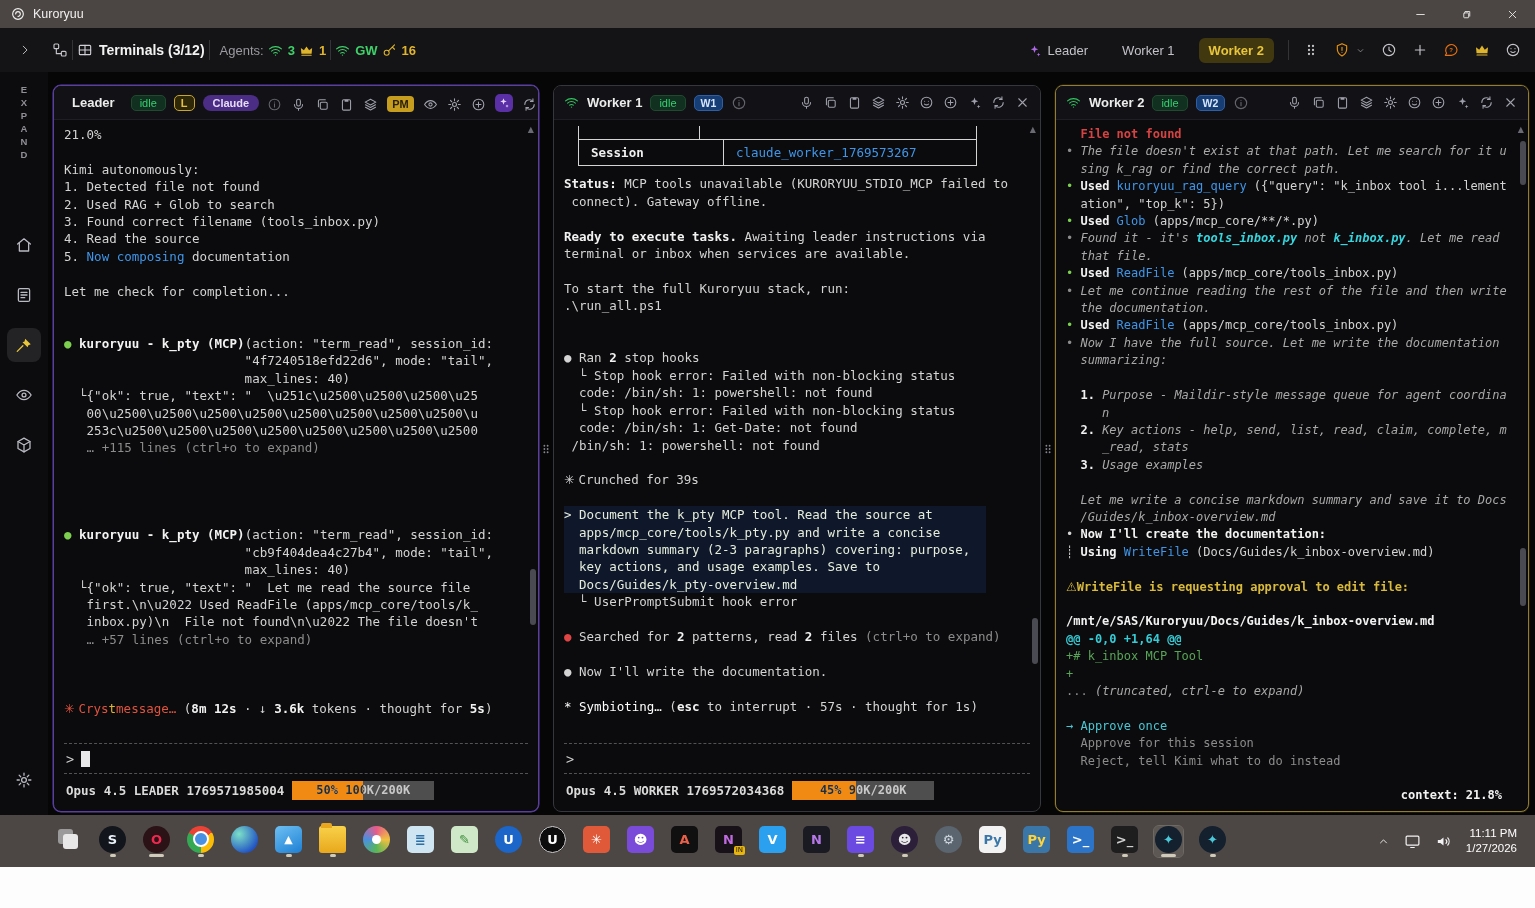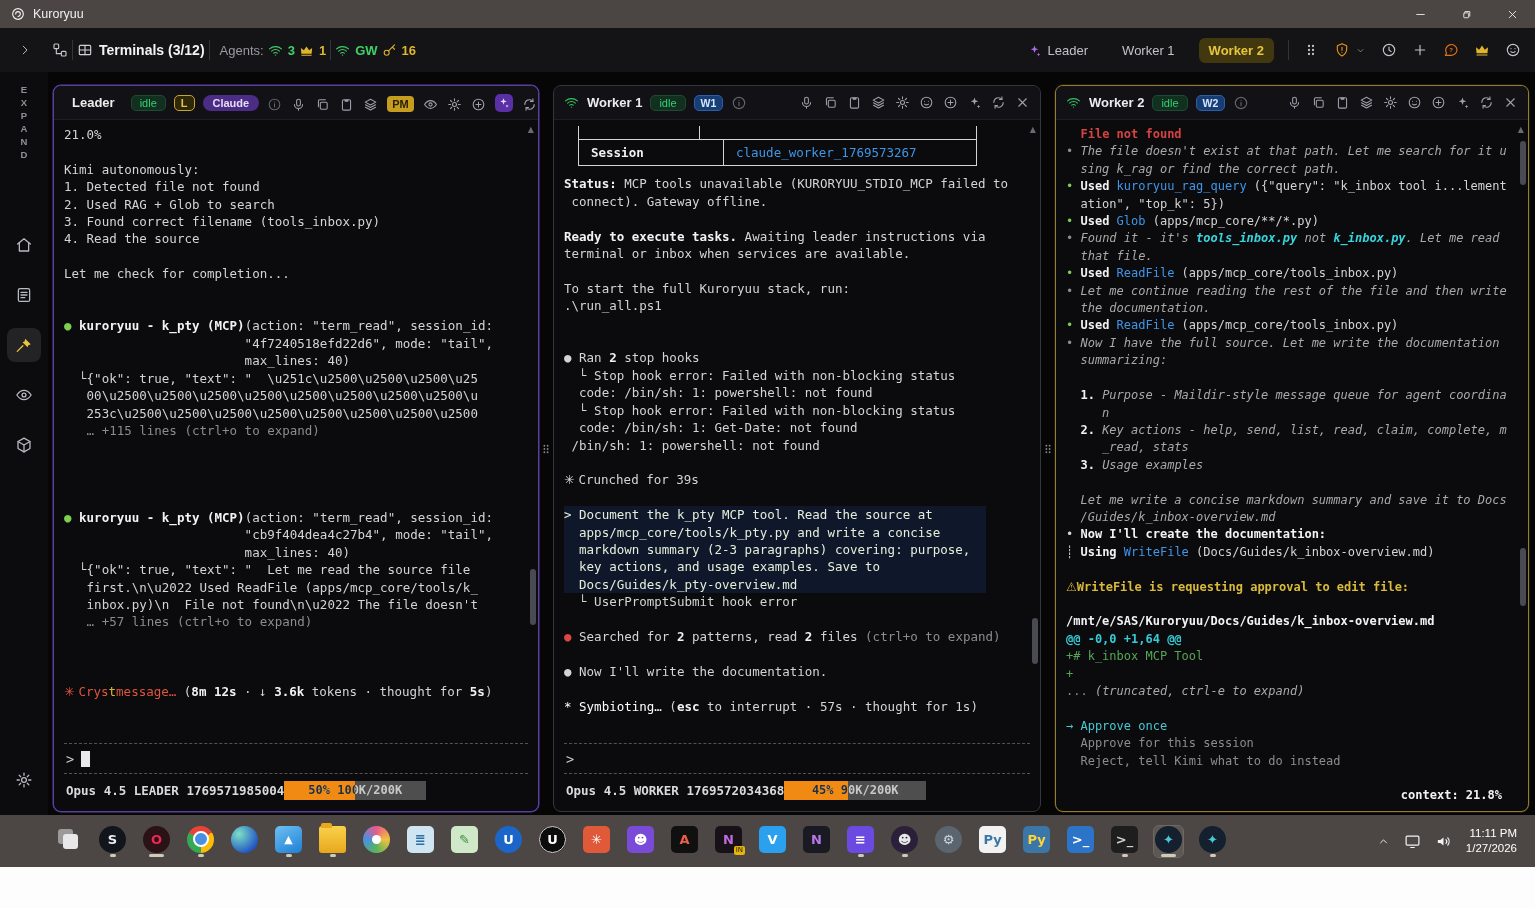--- a/index.html
+++ b/index.html
@@ -98,21 +98,21 @@
   .sess-tbl{display:inline-block;border:1px solid #d4d4d4;border-top:none;margin:0 0 9px 14px;font-size:12.5px}
   .sess-row{display:flex}
   .sess-stub{height:13px;border-bottom:1px solid #d4d4d4}
   .sc1{width:120px;border-right:1px solid #d4d4d4;padding:4px 12px;color:#f0f0f0;font-weight:bold}
   .sess-stub .sc1,.sess-stub .sc2{padding:0}
   .sc2{width:228px;padding:4px 12px;color:#3f96e8}
 
   .psep{border-top:1px dashed #525252;margin:0 10px;flex:none}
   .prow{height:29px;flex:none;display:flex;align-items:center;padding:0 12px;font-family:"DejaVu Sans Mono",monospace;font-size:13.5px;color:#cfcfcf}
   .cursor{display:inline-block;width:9px;height:16px;background:#e8e8e8;margin-left:7px}
-  .srow{height:32px;flex:none;display:flex;align-items:center;gap:0;padding:0 12px 5px;font-family:"DejaVu Sans Mono",monospace;font-size:12.5px;font-weight:bold;color:#dadada}
+  .srow{height:32px;flex:none;display:flex;align-items:center;gap:8px;padding:0 12px 5px;font-family:"DejaVu Sans Mono",monospace;font-size:12.5px;font-weight:bold;color:#dadada}
   .pbar{position:relative;width:142px;height:19px;background:#4e4e4e;overflow:hidden}
   .pbar .fill{position:absolute;top:0;left:0;bottom:0;background:#f08a12}
   .pbar .txt{position:absolute;inset:0;display:flex;align-items:center;justify-content:center;font-size:12px;font-weight:bold;color:#c8c8c8}
   .pbar .txt.dk{color:#2b2b2b}
 
   .scrolltop{position:absolute;top:1px;right:4px;font-size:8px;color:#6a6a72;font-family:"DejaVu Sans",sans-serif}
   .thumb{position:absolute;right:2px;width:6px;border-radius:3px;background:#4a4a52}
   .th-a{top:72%;height:56px}
   .th-b{top:80%;height:46px}
   .th-c{top:3%;height:44px}
@@ -473,20 +473,21 @@
         <div class="term">
           <span class="scrolltop">▲</span>
           <span class="thumb th-a"></span>
         <div class="tl"><span>21.0%</span></div>
             <div class="tl">&nbsp;</div>
             <div class="tl"><span>Kimi autonomously:</span></div>
             <div class="tl"><span>1. Detected file not found</span></div>
             <div class="tl"><span>2. Used RAG + Glob to search</span></div>
             <div class="tl"><span>3. Found correct filename (tools_inbox.py)</span></div>
             <div class="tl"><span>4. Read the source</span></div>
+            <div class="tl"><span>5. </span><span class="bl">Now composing</span><span> documentation</span></div>
             <div class="tl">&nbsp;</div>
             <div class="tl"><span>Let me check for completion...</span></div>
             <div class="tl">&nbsp;</div>
             <div class="tl">&nbsp;</div>
             <div class="tl"><span class="gb">● </span><span class="b">kuroryuu - k_pty (MCP)</span><span>(action: "term_read", session_id:</span></div>
             <div class="tl"><span>                        "4f7240518efd22d6", mode: "tail",</span></div>
             <div class="tl"><span>                        max_lines: 40)</span></div>
             <div class="tl"><span>  └{"ok": true, "text": "  \u251c\u2500\u2500\u2500\u25</span></div>
             <div class="tl"><span>   00\u2500\u2500\u2500\u2500\u2500\u2500\u2500\u2500\u</span></div>
             <div class="tl"><span>   253c\u2500\u2500\u2500\u2500\u2500\u2500\u2500\u2500</span></div>

